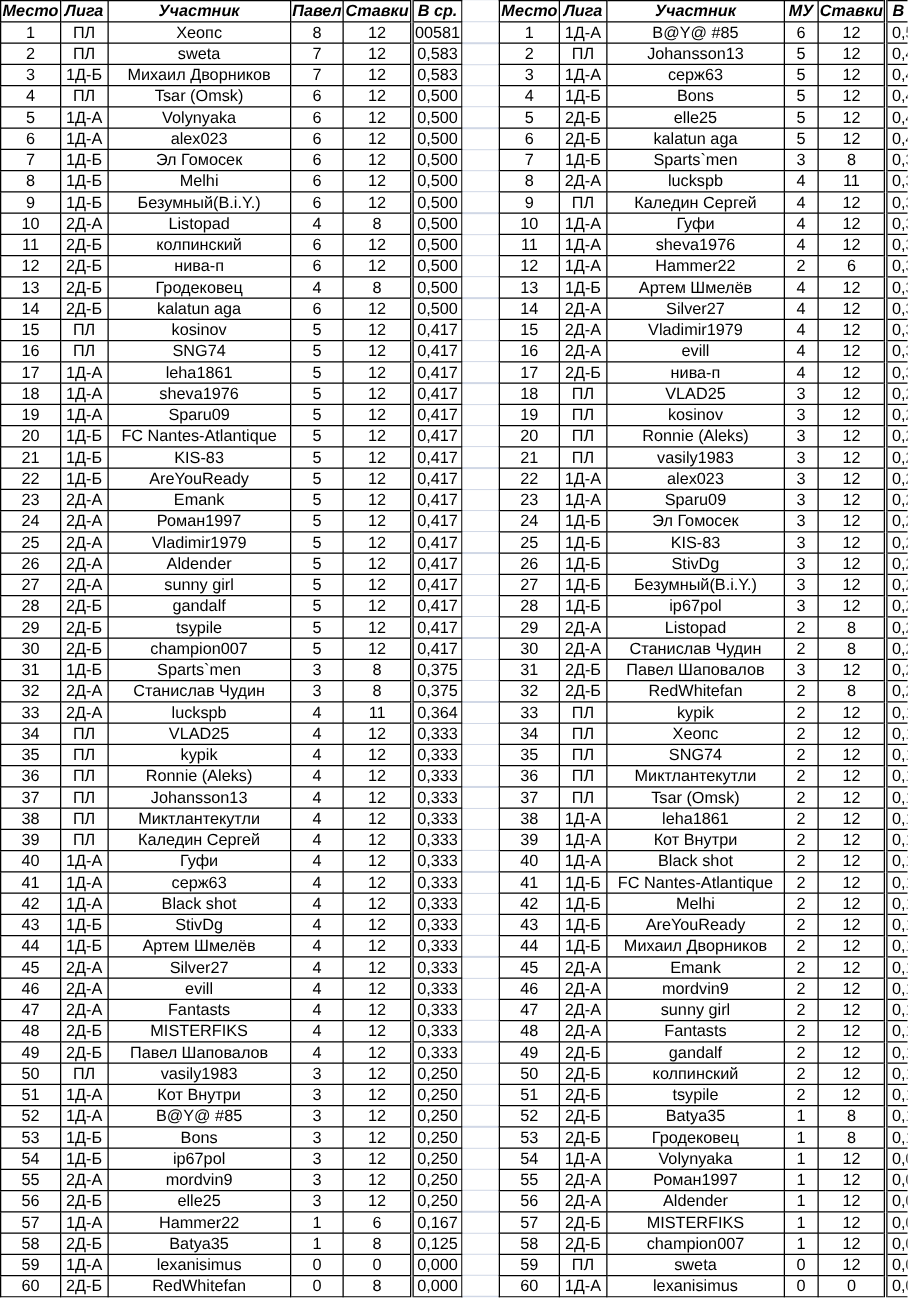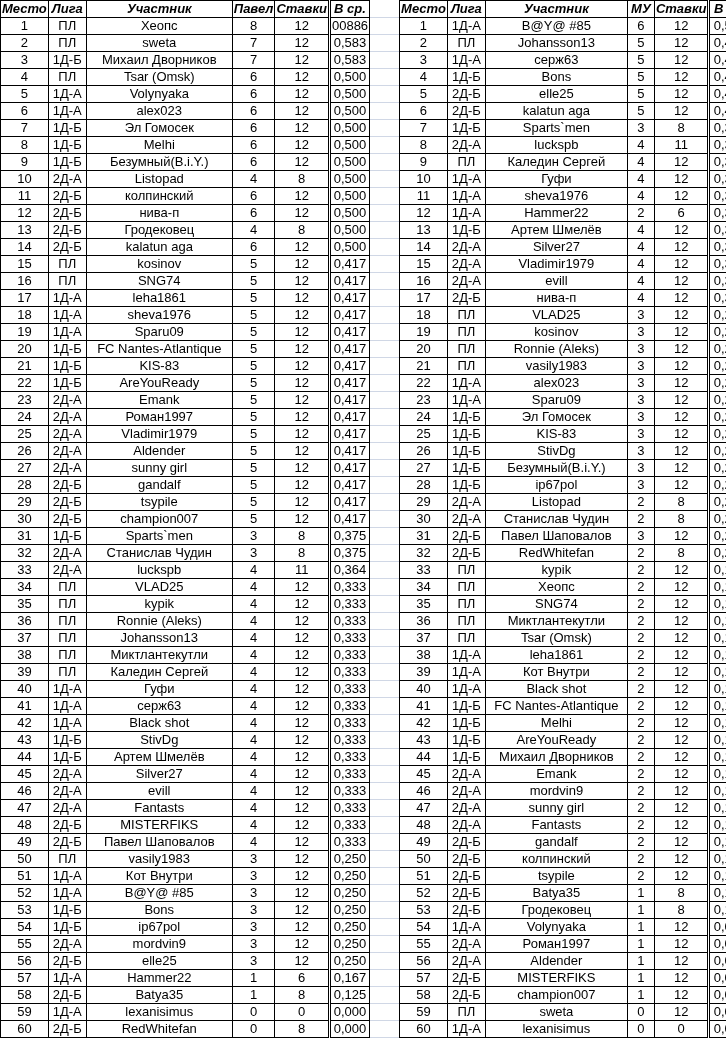--- a/index.html
+++ b/index.html
@@ -77,21 +77,21 @@
           <th class="avg">В ср.</th>
         </tr>
       </thead>
       <tbody>
         <tr>
           <td>1</td>
           <td>ПЛ</td>
           <td>Хеопс</td>
           <td>8</td>
           <td>12</td>
-          <td class="avg">00886</td>
+          <td class="avg">00581</td>
         </tr>
         <tr>
           <td>2</td>
           <td>ПЛ</td>
           <td>sweta</td>
           <td>7</td>
           <td>12</td>
           <td class="avg">0,583</td>
         </tr>
         <tr>

